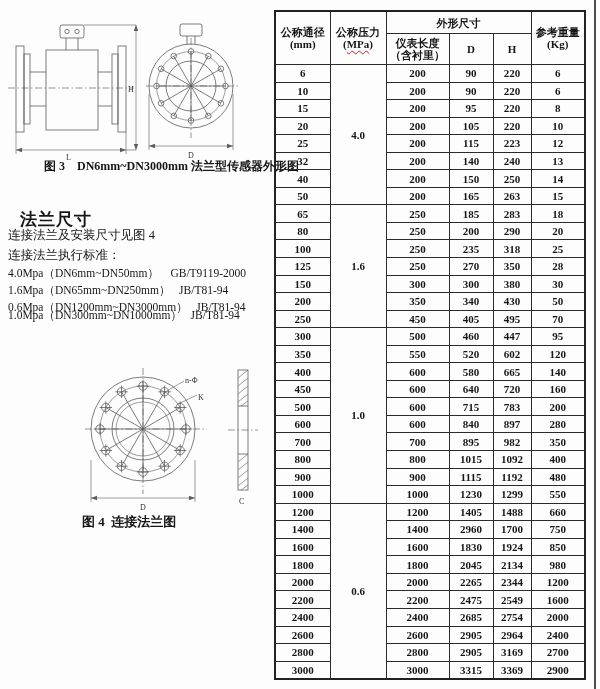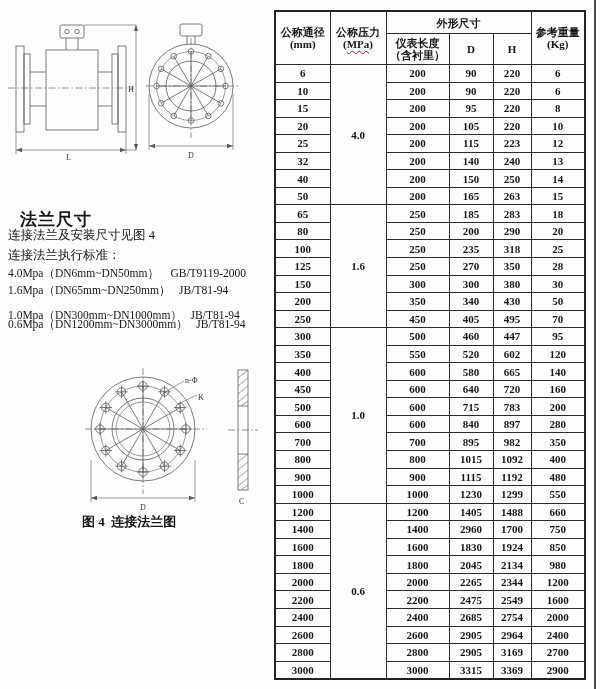--- a/index.html
+++ b/index.html
@@ -118,28 +118,29 @@
       </g>
 
     <line class="thin" x1="3" y1="84" x2="3" y2="140"></line>
     <line class="thin" x1="87" y1="84" x2="87" y2="140"></line>
     <line class="thin" x1="3" y1="136" x2="87" y2="136"></line>
     <path class="arw" d="M3,136 l6,-2.2 v4.4 z"></path>
     <path class="arw" d="M87,136 l-6,-2.2 v4.4 z"></path>
     <text x="42" y="148">D</text>
   </svg>
 
+  <div class="fig3-caption">图 3    DN6mm~DN3000mm 法兰型传感器外形图</div>
 
   <h2 class="section-heading">法兰尺寸</h2>
   <div class="body-line1">连接法兰及安装尺寸见图 4</div>
   <div class="body-line2">连接法兰执行标准：</div>
   <div class="std-line" style="top:266px;">4.0Mpa（DN6mm~DN50mm）    GB/T9119-2000</div>
   <div class="std-line" style="top:283px;">1.6Mpa（DN65mm~DN250mm）   JB/T81-94</div>
   <div class="std-line" style="top:308px;">1.0Mpa（DN300mm~DN1000mm）   JB/T81-94</div>
-  <div class="std-line" style="top:317px;">0.6Mpa（DN1200mm~DN3000mm）   JB/T81-94</div>
+  <div class="std-line" style="top:300px;">0.6Mpa（DN1200mm~DN3000mm）   JB/T81-94</div>
 
   <svg class="draw" style="left:85px; top:360px;" width="130" height="154" viewBox="0 0 130 154">
     <circle cx="58" cy="69" r="52"></circle>
     <circle class="thin" cx="58" cy="69" r="43"></circle>
     <circle cx="58" cy="69" r="31"></circle>
     <circle class="thin" cx="58" cy="69" r="27"></circle>
     <line class="cl" x1="0" y1="69" x2="122" y2="69"></line>
     <line class="cl" x1="58" y1="8" x2="58" y2="134"></line>
     <g id="f4-bolts" class="thin">
         <line x1="58" y1="69" x2="58.0" y2="26.0"></line>

